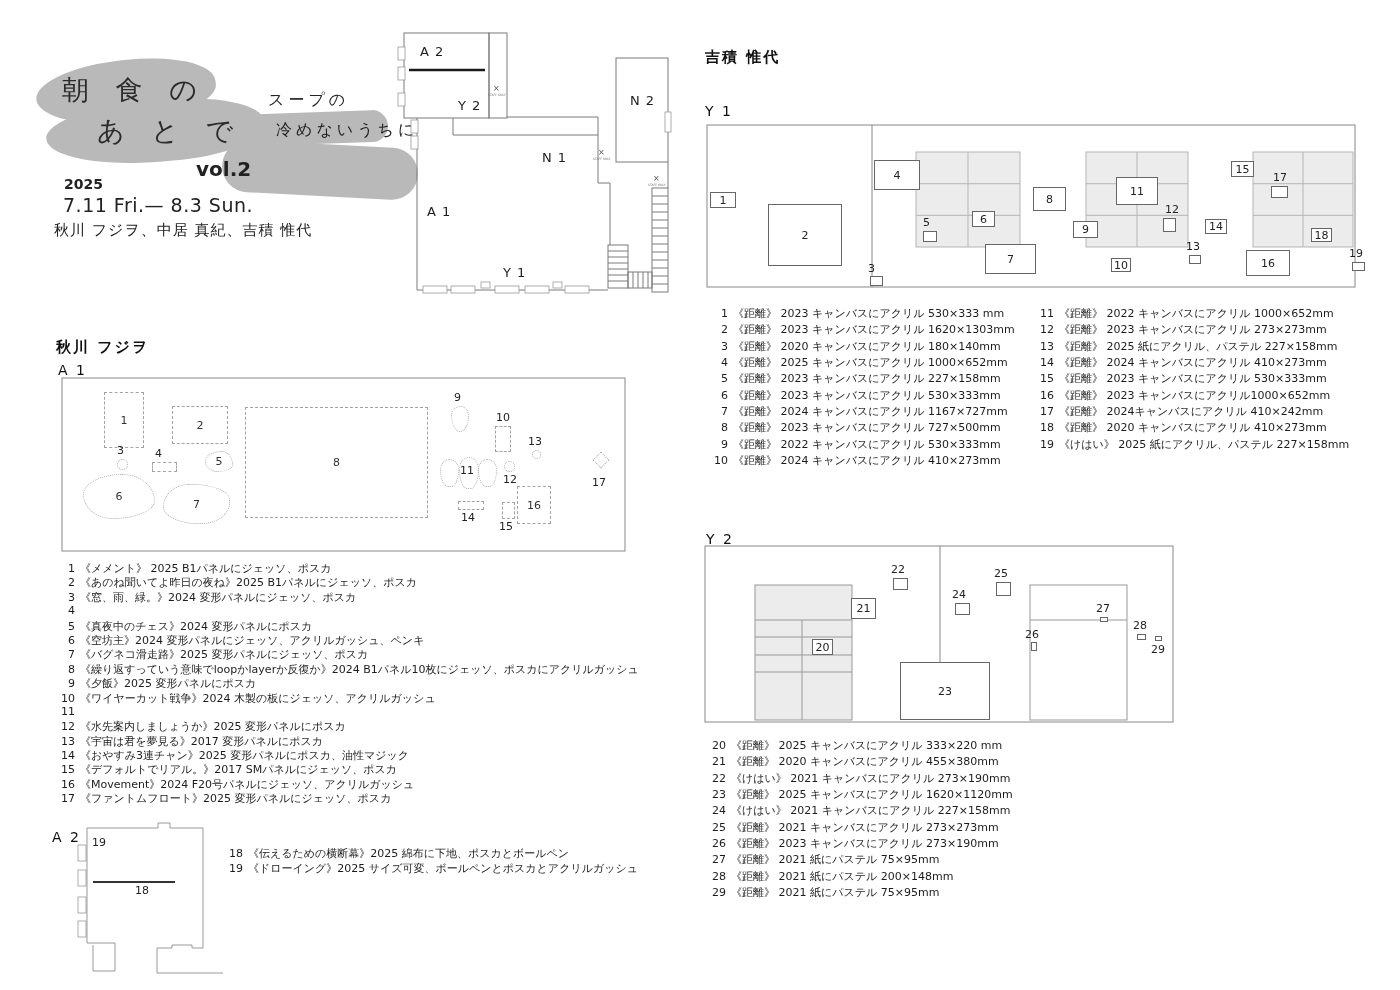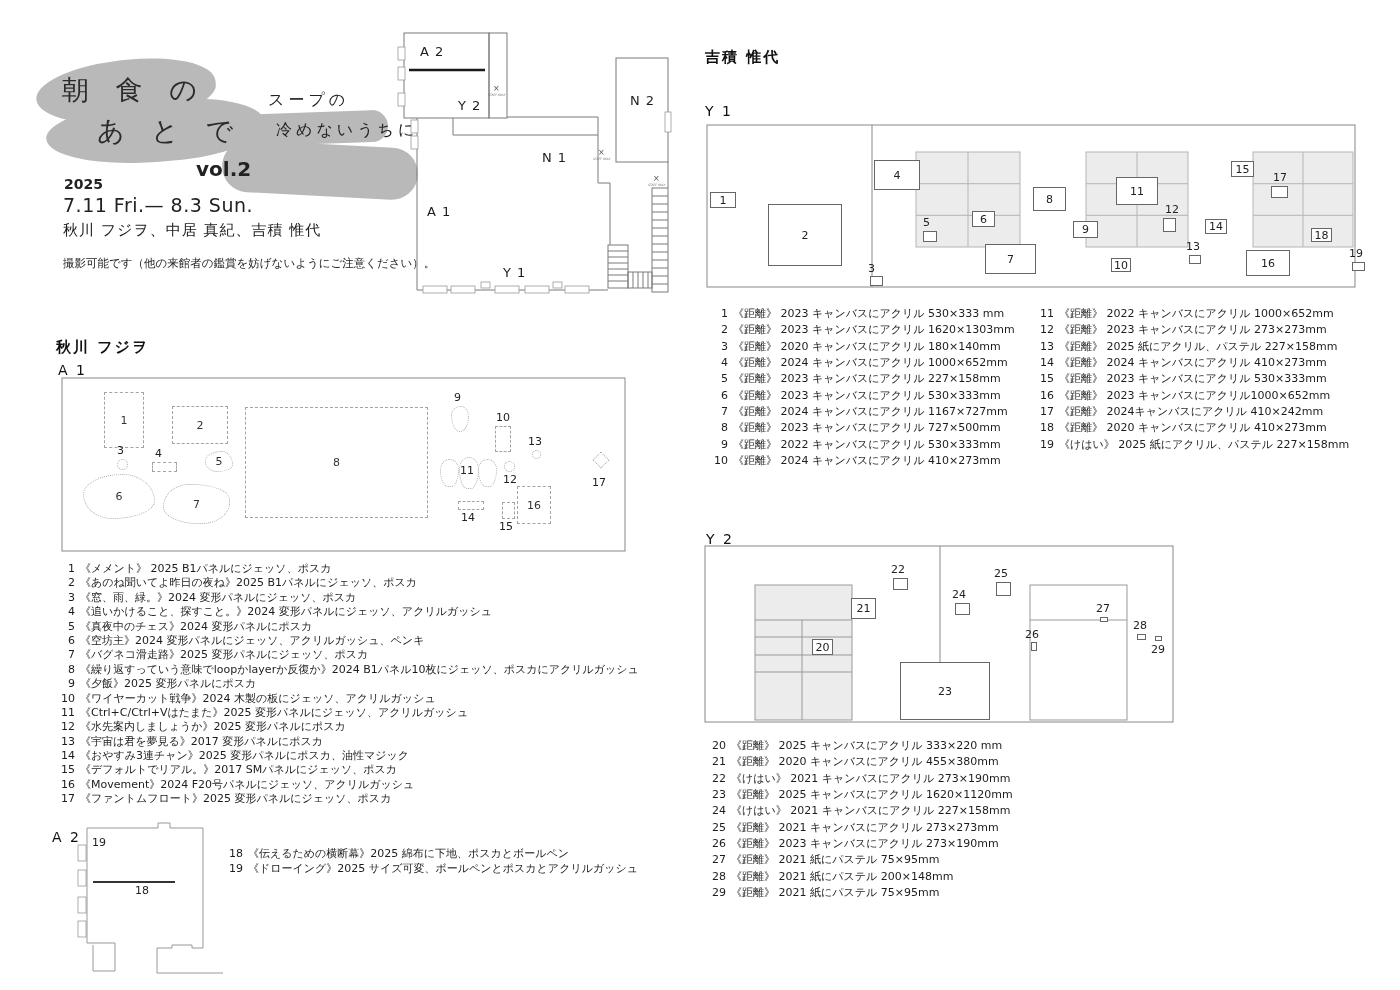--- a/index.html
+++ b/index.html
@@ -51,23 +51,22 @@
 <div class="blob" style="left:248px;top:112px;width:140px;height:32px;border-radius:16px;transform:rotate(-2deg);"></div>
 <div class="blob" style="left:222px;top:144px;width:196px;height:52px;border-radius:26px;transform:rotate(3deg);"></div>
 
 <div class="title-line" style="left:62px;top:72px;">朝 食 の</div>
 <div class="title-line" style="left:97px;top:113px;">あ と で</div>
 <div class="vol" style="left:196px;top:157px;">vol.2</div>
 <div class="sub" style="left:268px;top:90px;">スープの</div>
 <div class="sub" style="left:276px;top:120px;">冷めないうちに</div>
 <div class="year" style="left:64px;top:176px;">2025</div>
 <div class="dates" style="left:63px;top:194px;">7.11 Fri.— 8.3 Sun.</div>
-<div class="artists" style="left:63px;top:221px;">秋川 フジヲ、中居 真紀、吉積 惟代</div>
+<div class="artists" style="left:54px;top:221px;">秋川 フジヲ、中居 真紀、吉積 惟代</div>
 <div class="notes" style="left:63px;top:254px;">
-  <div>撮影可能です（他の来館者の鑑賞を妨げないようにご注意ください）。</div>
 </div>
 
 <svg class="abs" style="left:395px;top:20px;" width="290" height="280" viewBox="0 0 290 280">
   <g stroke="#7a7a7a" stroke-width="1" fill="none">
     <rect x="9" y="13" width="85" height="85"></rect>
     <rect x="94" y="13" width="18" height="85"></rect>
     <polyline points="112,97 203,97"></polyline>
     <polyline points="58,98 58,115 203,115"></polyline>
     <polyline points="203,97 203,163 215,163 215,225"></polyline>
     <rect x="221" y="38" width="52" height="104"></rect>
@@ -175,21 +174,21 @@
     <div class="row">
       <span class="no">2</span>
       <span class="desc">《距離》 2023 キャンバスにアクリル 1620×1303mm</span>
     </div>
     <div class="row">
       <span class="no">3</span>
       <span class="desc">《距離》 2020 キャンバスにアクリル 180×140mm</span>
     </div>
     <div class="row">
       <span class="no">4</span>
-      <span class="desc">《距離》 2024 キャンバスにアクリル 1000×652mm</span>
+      <span class="desc">《距離》 2025 キャンバスにアクリル 1000×652mm</span>
     </div>
     <div class="row">
       <span class="no">5</span>
       <span class="desc">《距離》 2023 キャンバスにアクリル 227×158mm</span>
     </div>
     <div class="row">
       <span class="no">6</span>
       <span class="desc">《距離》 2023 キャンバスにアクリル 530×333mm</span>
     </div>
     <div class="row">
@@ -369,21 +368,20 @@
     <div class="row">
       <span class="no">2</span>
       <span class="desc">《あのね聞いてよ昨日の夜ね》2025 B1パネルにジェッソ、ポスカ</span>
     </div>
     <div class="row">
       <span class="no">3</span>
       <span class="desc">《窓、雨、緑。》2024 変形パネルにジェッソ、ポスカ</span>
     </div>
     <div class="row">
       <span class="no">4</span>
-      <span class="desc">《追いかけること、探すこと。》2024 変形パネルにジェッソ、アクリルガッシュ</span>
     </div>
     <div class="row">
       <span class="no">5</span>
       <span class="desc">《真夜中のチェス》2024 変形パネルにポスカ</span>
     </div>
     <div class="row">
       <span class="no">6</span>
       <span class="desc">《空坊主》2024 変形パネルにジェッソ、アクリルガッシュ、ペンキ</span>
     </div>
     <div class="row">
@@ -397,21 +395,20 @@
     <div class="row">
       <span class="no">9</span>
       <span class="desc">《夕飯》2025 変形パネルにポスカ</span>
     </div>
     <div class="row">
       <span class="no">10</span>
       <span class="desc">《ワイヤーカット戦争》2024 木製の板にジェッソ、アクリルガッシュ</span>
     </div>
     <div class="row">
       <span class="no">11</span>
-      <span class="desc">《Ctrl+C/Ctrl+Vはたまた》2025 変形パネルにジェッソ、アクリルガッシュ</span>
     </div>
     <div class="row">
       <span class="no">12</span>
       <span class="desc">《水先案内しましょうか》2025 変形パネルにポスカ</span>
     </div>
     <div class="row">
       <span class="no">13</span>
       <span class="desc">《宇宙は君を夢見る》2017 変形パネルにポスカ</span>
     </div>
     <div class="row">

